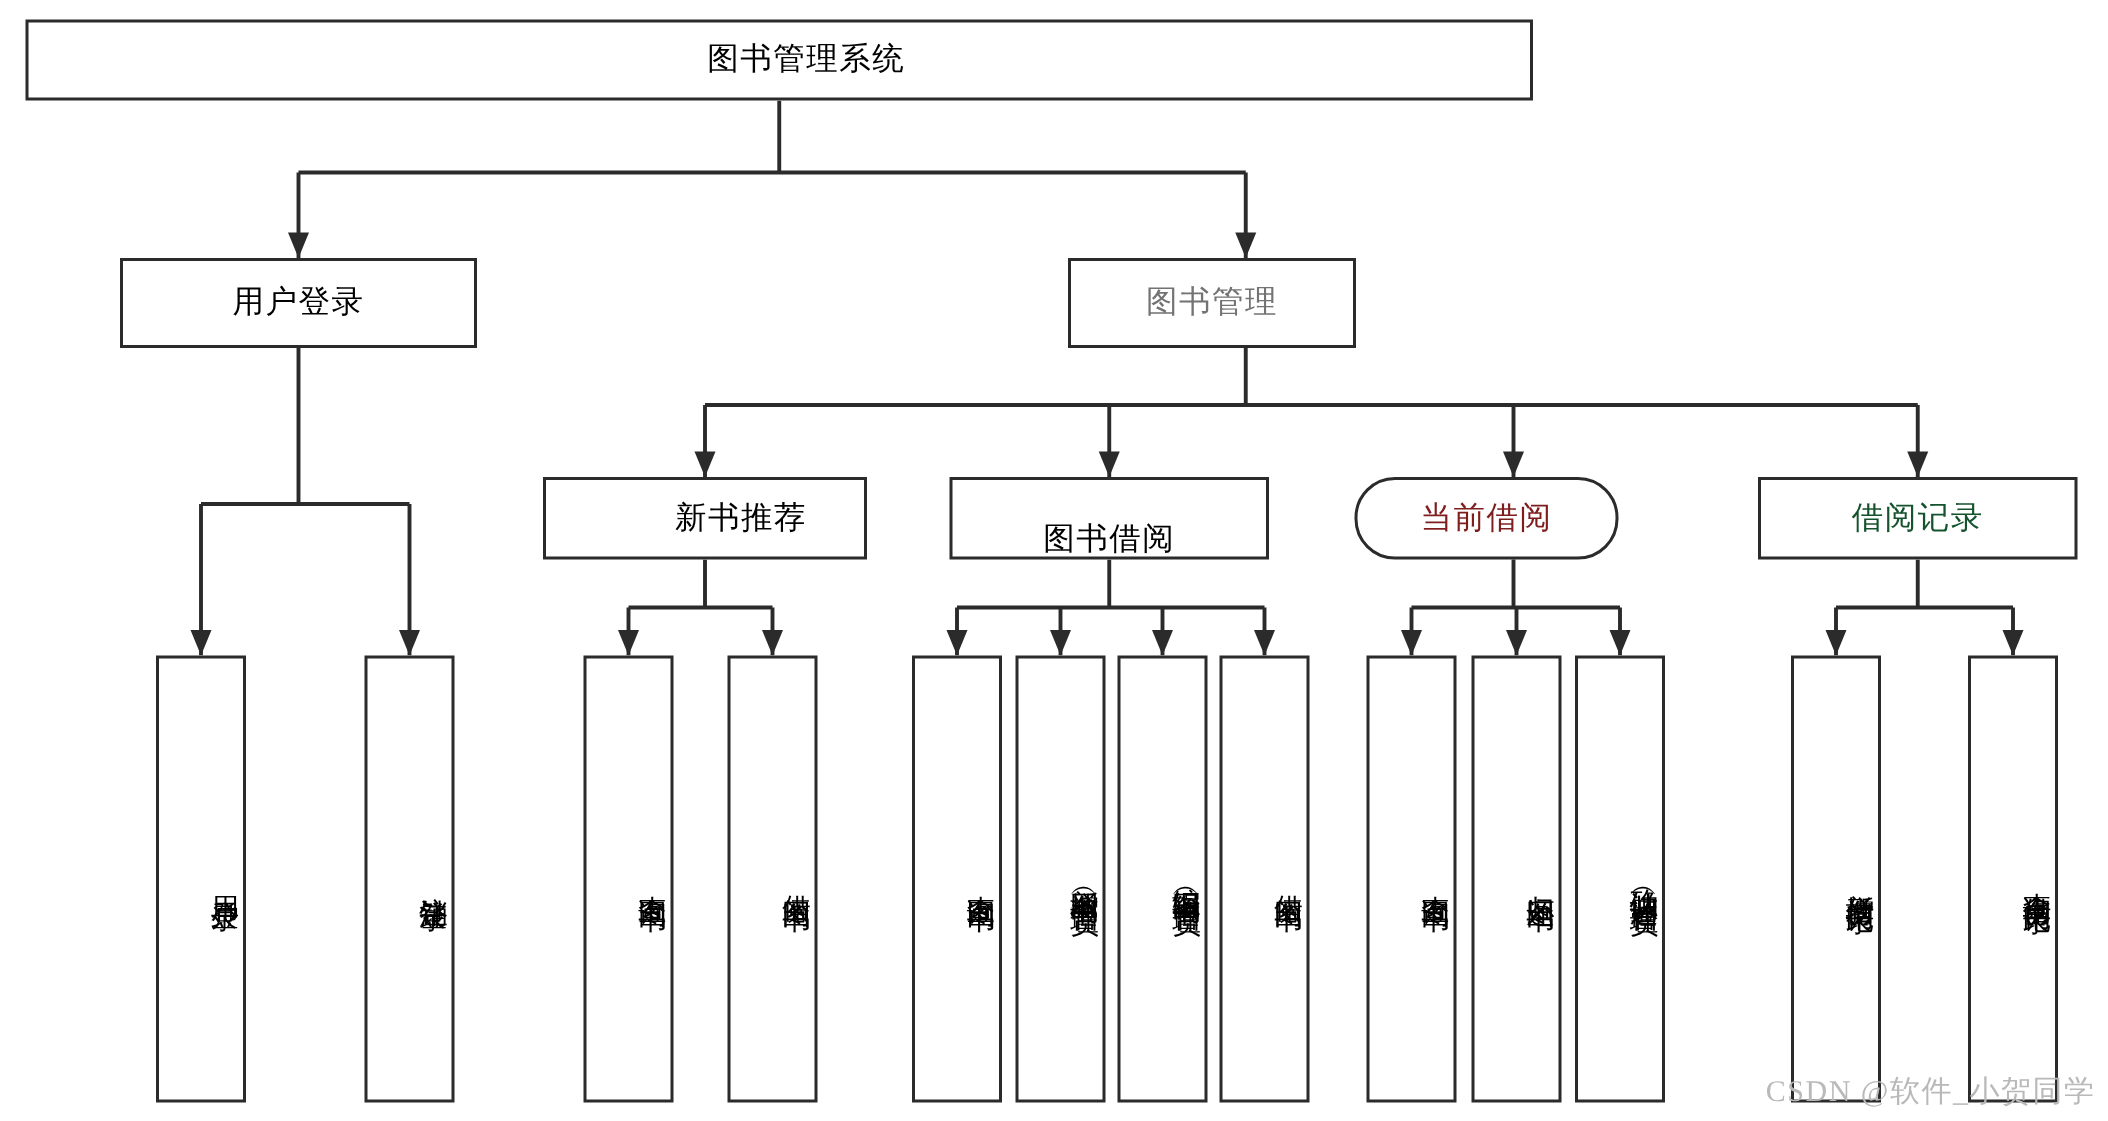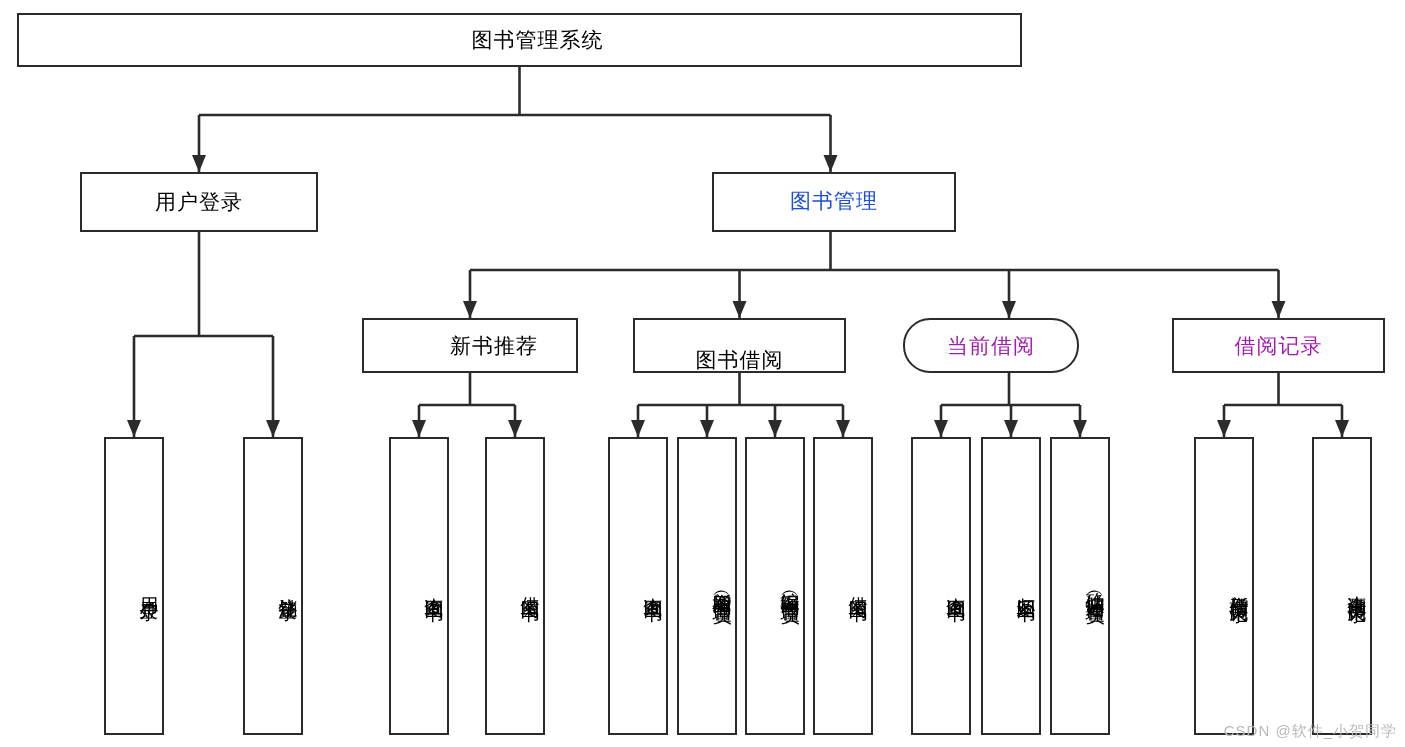--- a/index.html
+++ b/index.html
@@ -40,25 +40,26 @@
   .node-label{display:block;white-space:pre;}
   .node-box.vert .node-label{
     writing-mode:vertical-rl;
     text-orientation:upright;
     white-space:normal;
   }
   #watermark{
     position:absolute;
     right:8px;
     bottom:6px;
-    font-size:15px;
+    font-size:20px;
     color:#b9b9b9;
     letter-spacing:1px;
     white-space:nowrap;
     pointer-events:none;
+    font-family:Liberation Serif, serif;
   }
 </style>
 </head>
 <body>
 
 <div id="diagram-root">
   <svg class="flow" id="flow-svg" viewBox="0 0 1405 747" preserveAspectRatio="none">
       <line x1="519.5" y1="67" x2="519.5" y2="115" stroke="#2b2b2b" stroke-width="2.6"></line>
       <line x1="199" y1="115" x2="830.5" y2="115" stroke="#2b2b2b" stroke-width="2.6"></line>
       <line x1="199" y1="115" x2="199" y2="172" stroke="#2b2b2b" stroke-width="2.6"></line>
@@ -112,33 +113,33 @@
       <line x1="1342" y1="405" x2="1342" y2="437" stroke="#2b2b2b" stroke-width="2.6"></line>
       <polygon points="1335,420 1349,420 1342,437" fill="#2b2b2b"></polygon>
     </svg>
   <div id="node-layer">
       <div class="node-box horiz" style="left: 17px; top: 13px; width: 1005px; height: 54px; border-color: rgb(43, 43, 43); background: rgb(255, 255, 255); color: rgb(0, 0, 0); padding-left: 36px;">
         <span class="node-label">图书管理系统</span>
       </div>
       <div class="node-box horiz" style="left: 80px; top: 172px; width: 238px; height: 60px; border-color: rgb(43, 43, 43); background: rgb(255, 255, 255); color: rgb(0, 0, 0);">
         <span class="node-label">用户登录</span>
       </div>
-      <div class="node-box horiz" style="left: 712px; top: 172px; width: 244px; height: 60px; border-color: rgb(43, 43, 43); background: rgb(255, 255, 255); color: #1d4ed8; font-family: Liberation Serif, serif;">
+      <div class="node-box horiz" style="left: 712px; top: 172px; width: 192px; height: 60px; border-color: rgb(43, 43, 43); background: rgb(255, 255, 255); color: #737373;">
         <span class="node-label">图书管理</span>
       </div>
       <div class="node-box horiz" style="left: 362px; top: 318px; width: 216px; height: 55px; border-color: rgb(43, 43, 43); background: rgb(255, 255, 255); color: rgb(0, 0, 0); padding-left: 48px;">
         <span class="node-label">新书推荐</span>
       </div>
       <div class="node-box horiz" style="left: 633px; top: 318px; width: 213px; height: 55px; border-color: rgb(43, 43, 43); background: rgb(255, 255, 255); color: rgb(0, 0, 0); align-items: flex-end;">
         <span class="node-label">图书借阅</span>
       </div>
-      <div class="node-box horiz" style="left: 903px; top: 318px; width: 176px; height: 55px; border-color: rgb(43, 43, 43); background: rgb(255, 255, 255); color: #a21caf; border-radius: 27px;">
+      <div class="node-box horiz" style="left: 903px; top: 318px; width: 176px; height: 55px; border-color: rgb(43, 43, 43); background: rgb(255, 255, 255); color: #7f1d1d; border-radius: 27px;">
         <span class="node-label">当前借阅</span>
       </div>
-      <div class="node-box horiz" style="left: 1172px; top: 318px; width: 213px; height: 55px; border-color: rgb(43, 43, 43); background: rgb(255, 255, 255); color: #a21caf;">
+      <div class="node-box horiz" style="left: 1172px; top: 318px; width: 213px; height: 55px; border-color: rgb(43, 43, 43); background: rgb(255, 255, 255); color: #14532d;">
         <span class="node-label">借阅记录</span>
       </div>
       <div class="node-box vert" style="left: 104px; top: 437px; width: 60px; height: 298px; border-color: rgb(43, 43, 43); background: rgb(255, 255, 255); color: rgb(0, 0, 0);">
         <span class="node-label">用户登录</span>
       </div>
       <div class="node-box vert" style="left: 243px; top: 437px; width: 60px; height: 298px; border-color: rgb(43, 43, 43); background: rgb(255, 255, 255); color: rgb(0, 0, 0);">
         <span class="node-label">注销登录</span>
       </div>
       <div class="node-box vert" style="left: 389px; top: 437px; width: 60px; height: 298px; border-color: rgb(43, 43, 43); background: rgb(255, 255, 255); color: rgb(0, 0, 0);">
         <span class="node-label">查询图书</span>

